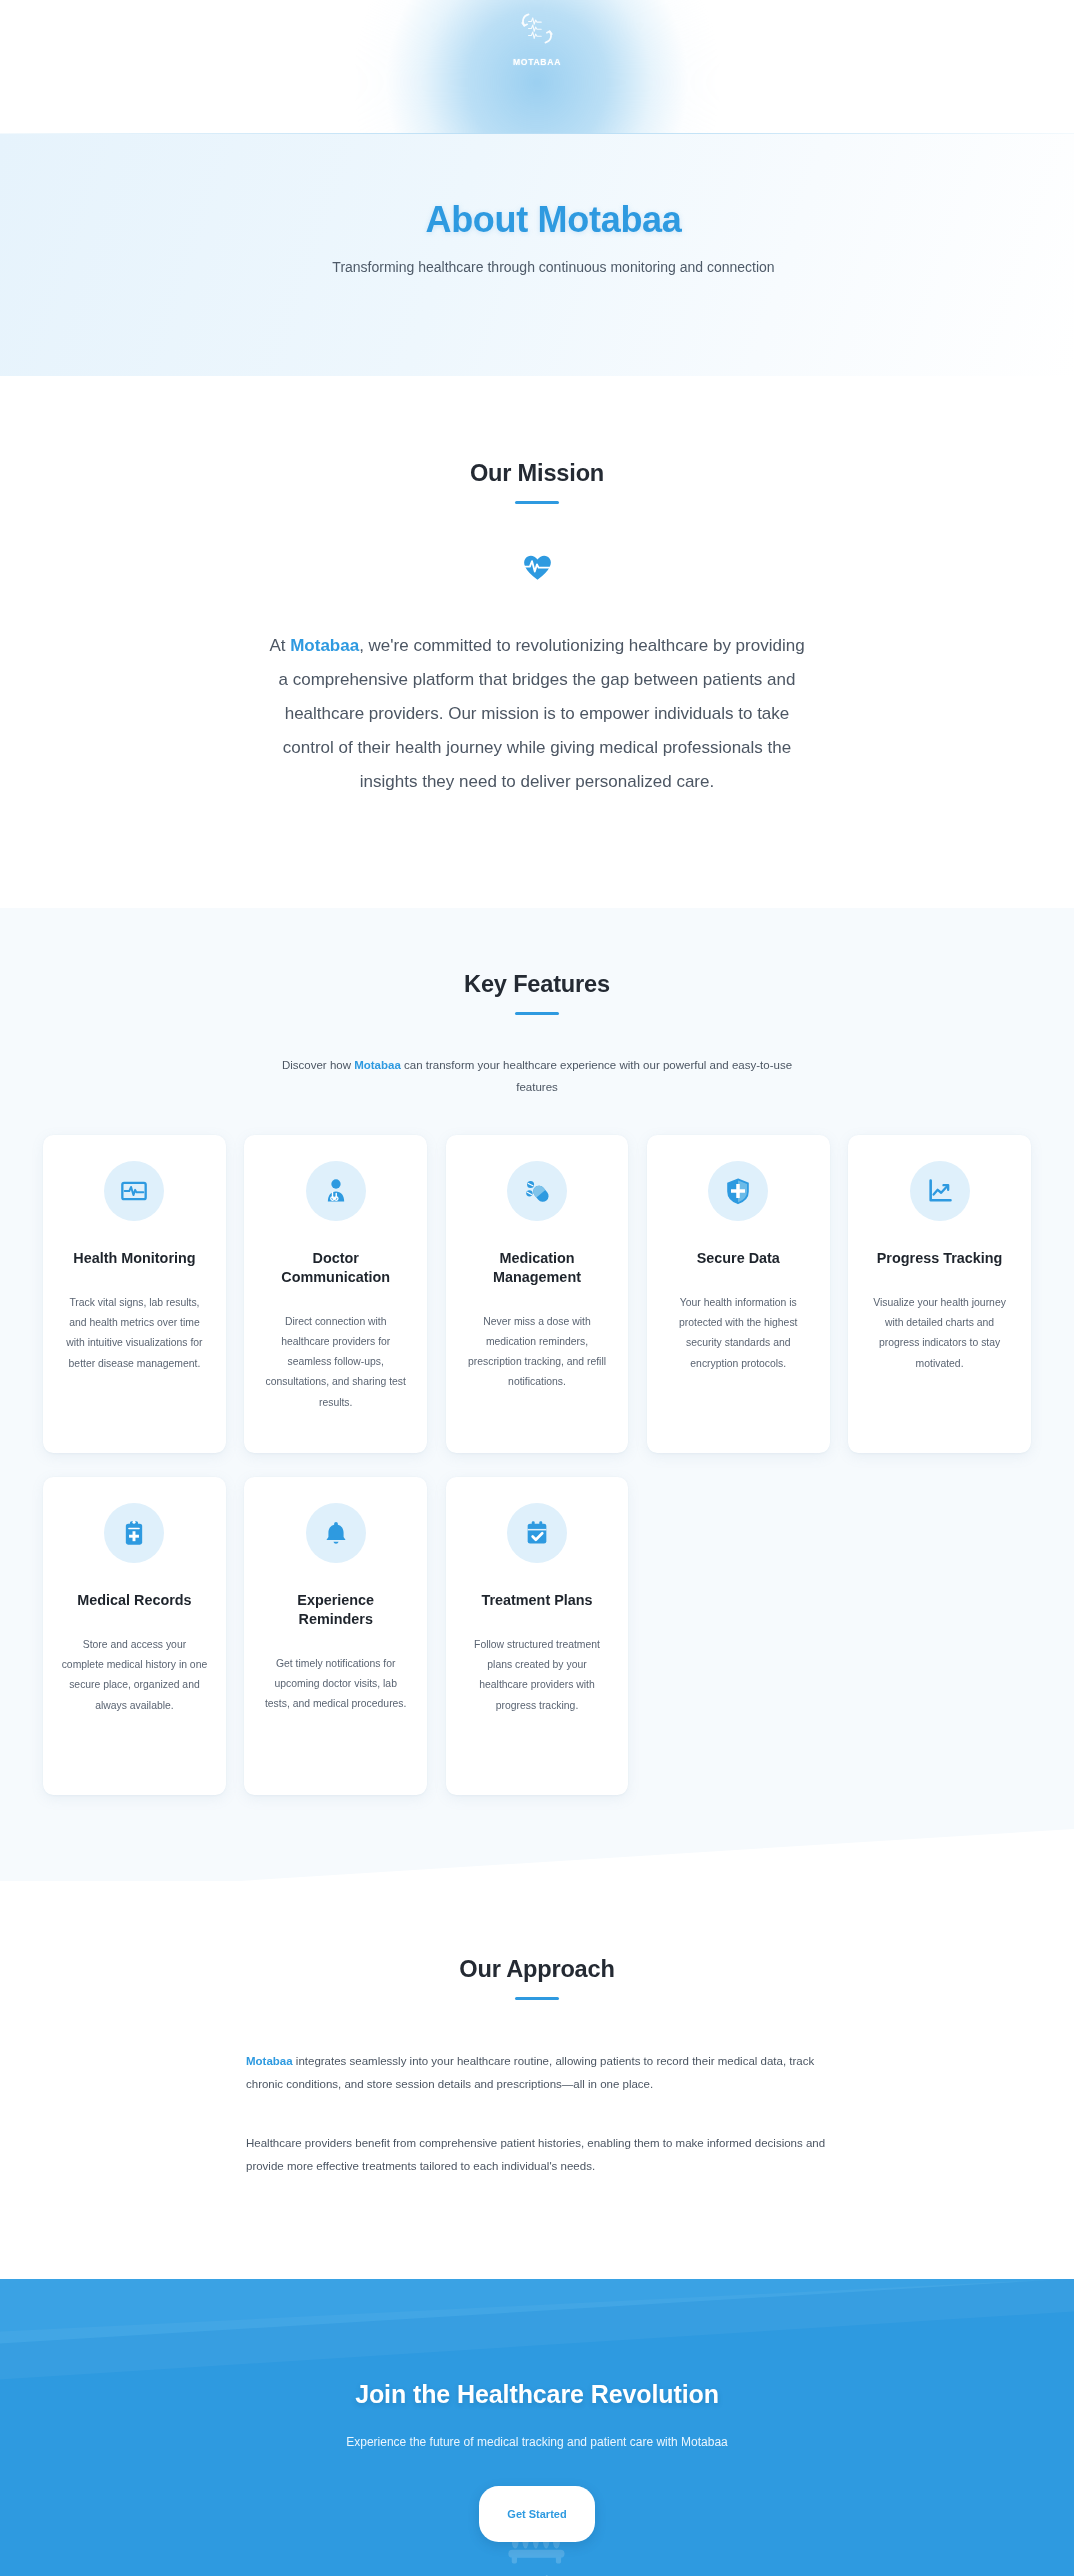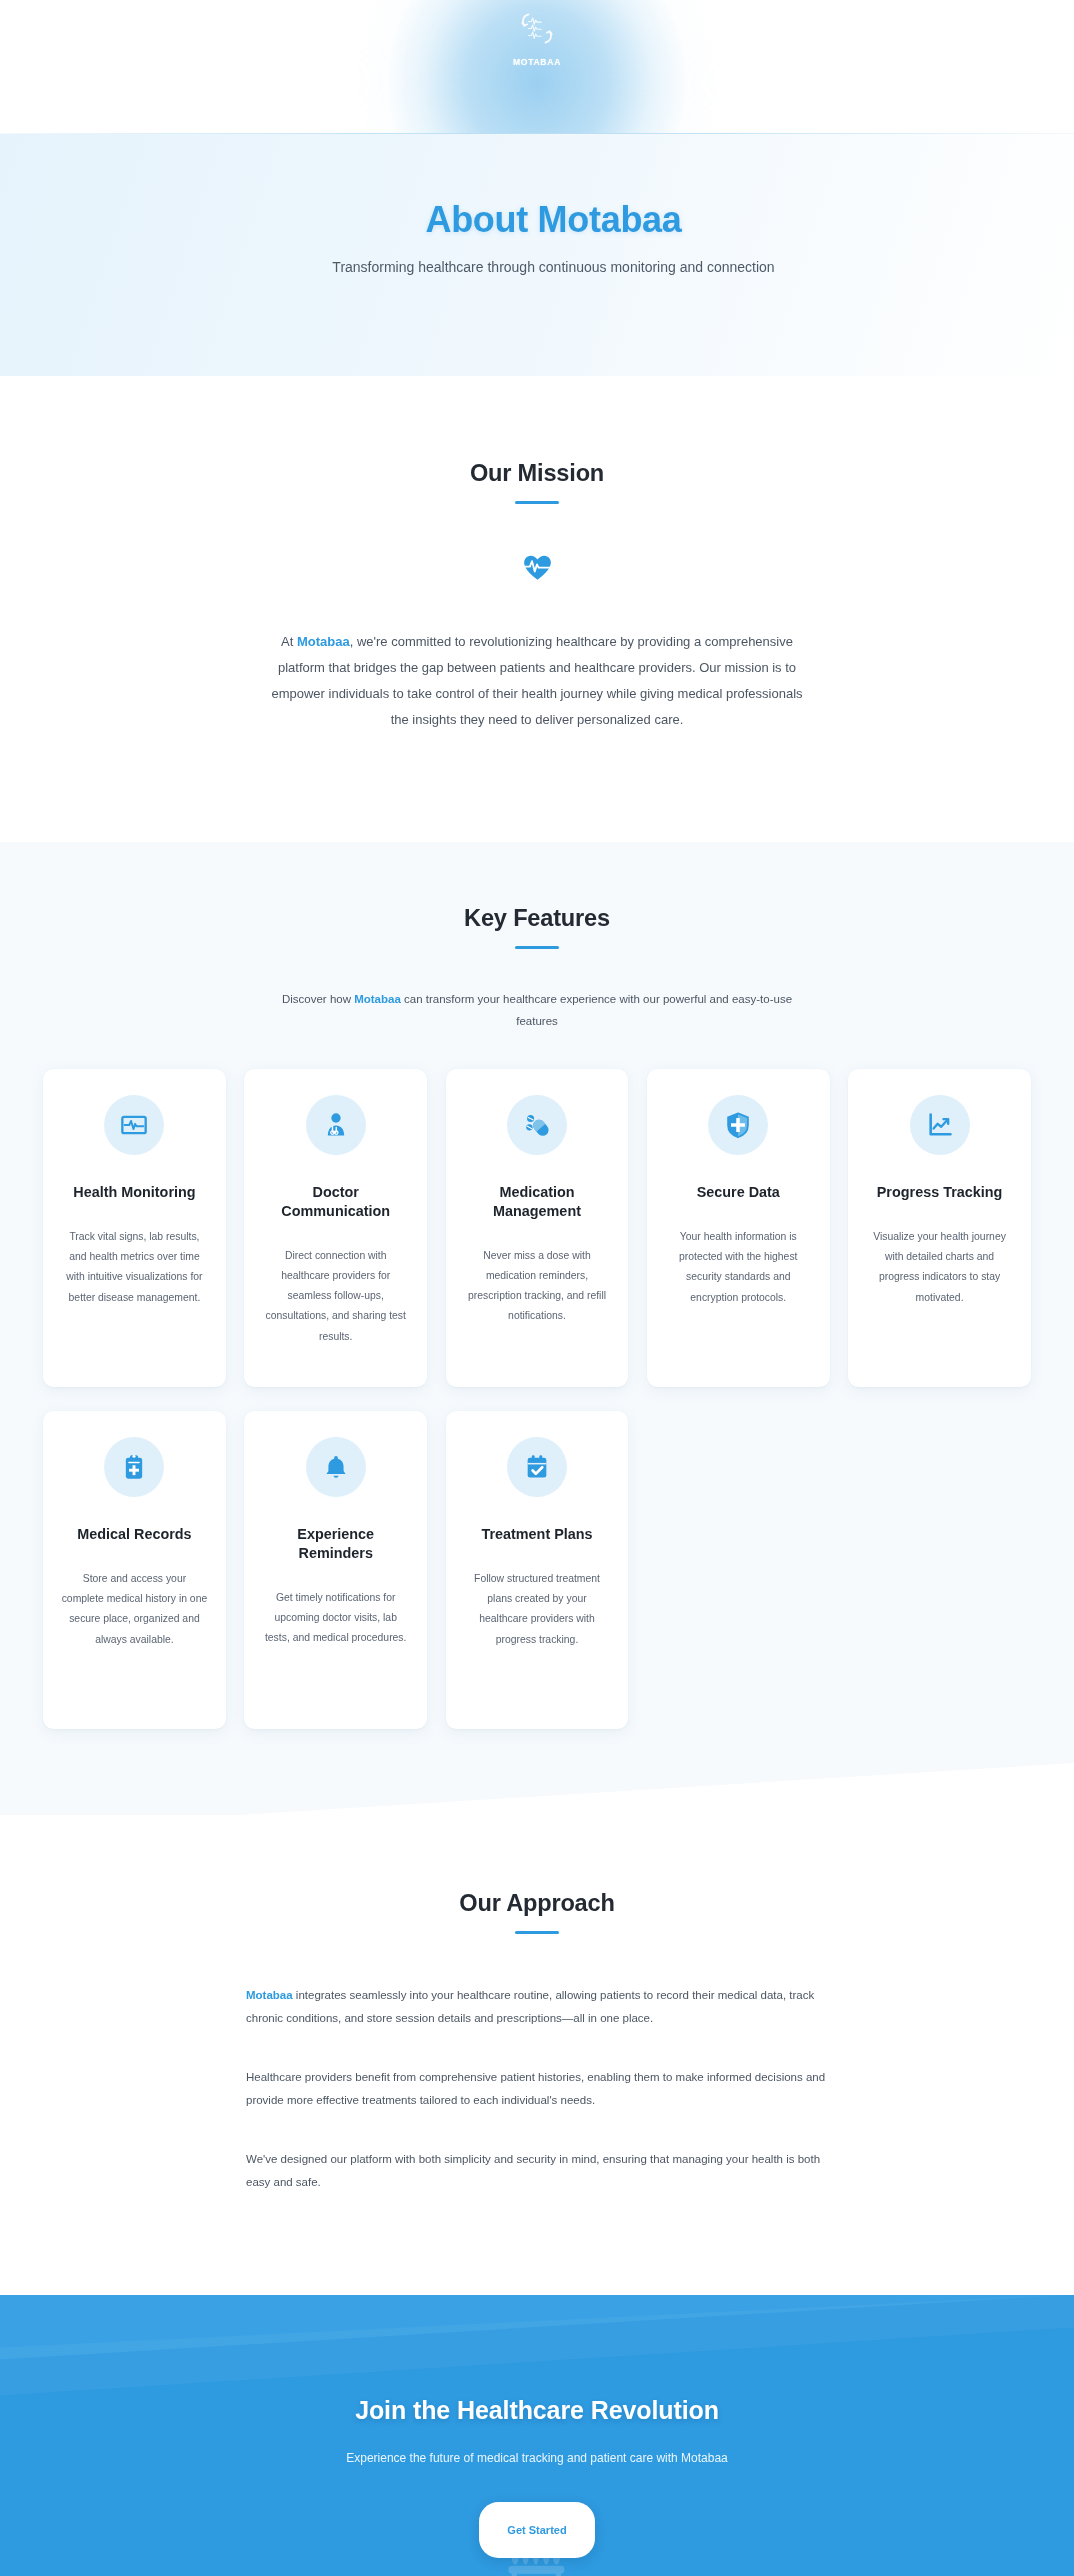--- a/index.html
+++ b/index.html
@@ -115,21 +115,21 @@
   .mission {
     background: #ffffff;
     padding: 84px 0 109px;
   }
   .mission-icon-wrap { text-align: center; margin-top: 44px; }
   .mission-icon { width: 35px; height: 35px; display: inline-block; }
   .mission-copy {
     margin: 44px auto 0;
     width: 536px;
     text-align: center;
-    font-size: 13px;
+    font-size: 17px;
     line-height: 2.0;
     color: #4c5663;
   }
   .accent { color: #2e9ae0; font-weight: 700; }
 
   
   .features {
     position: relative;
     background: #f6fafd;
     padding: 63px 0 86px;
@@ -451,21 +451,20 @@
   </section>
 
   <section class="section approach">
     <div class="section-inner">
       <h2 class="section-title">Our Approach</h2>
       <div class="title-rule"></div>
 
       <div class="approach-copy">
         <p><span class="accent">Motabaa</span><span> integrates seamlessly into your healthcare routine, allowing patients to record their medical data, track chronic conditions, and store session details and prescriptions—all in one place.</span></p>
         <p>Healthcare providers benefit from comprehensive patient histories, enabling them to make informed decisions and provide more effective treatments tailored to each individual's needs.</p>
-        <p>We've designed our platform with both simplicity and security in mind, ensuring that managing your health is both easy and safe.</p>
       </div>
     </div>
   </section>
 
   <section class="cta">
     <div class="cta-slant"></div>
     <div class="cta-slant2"></div>
 
     <div class="watermark">
       <svg class="wm-mark" viewBox="0 0 120 82">

